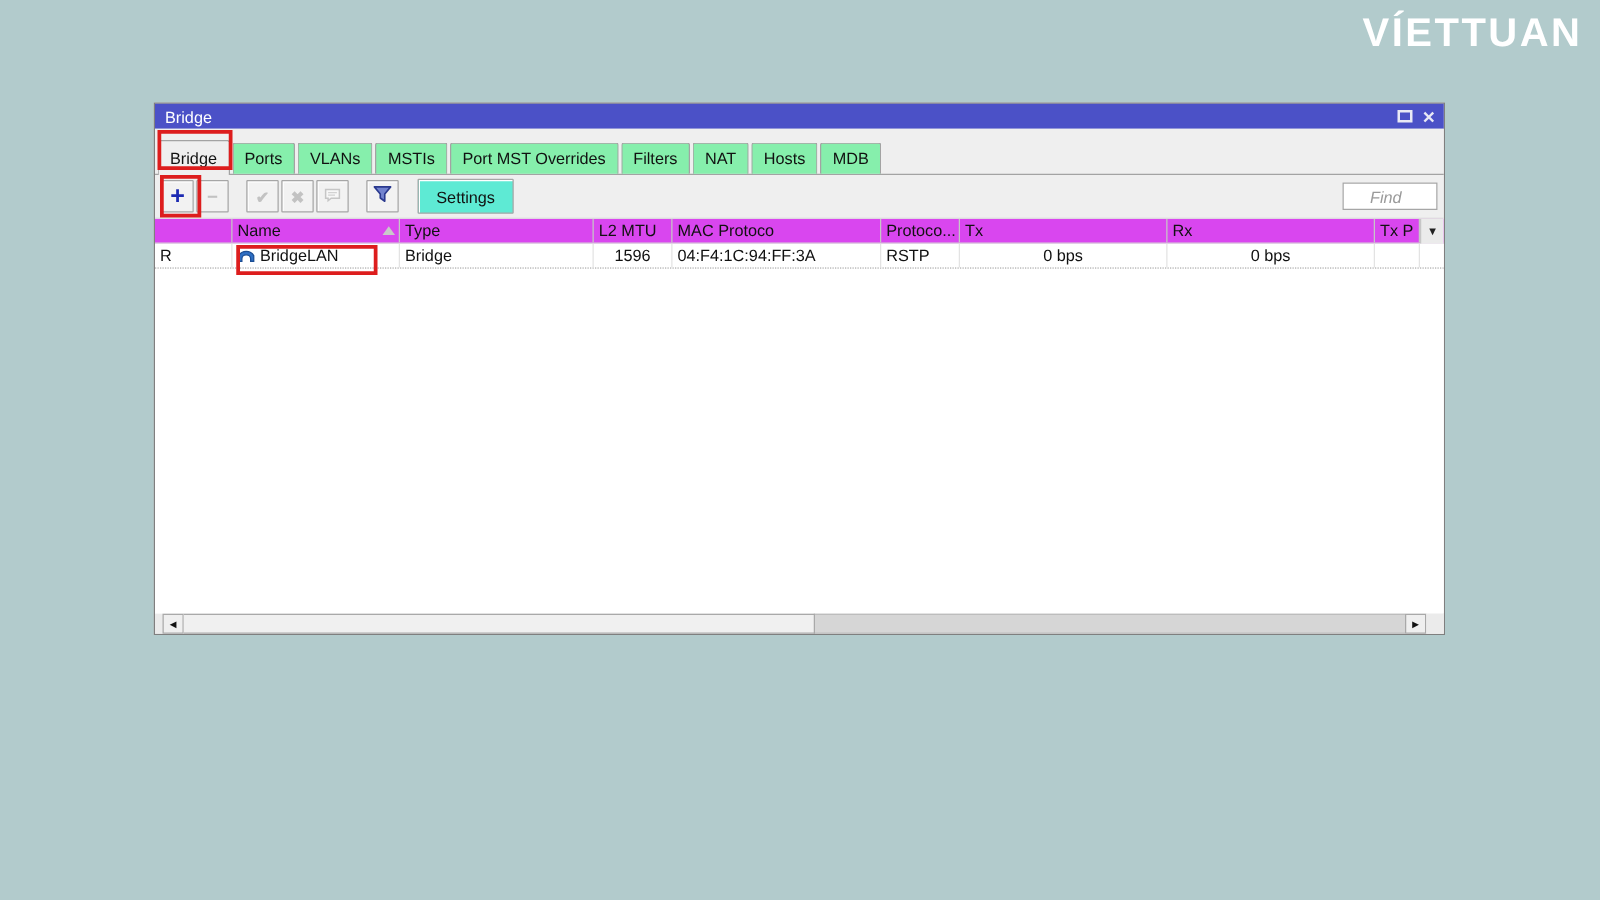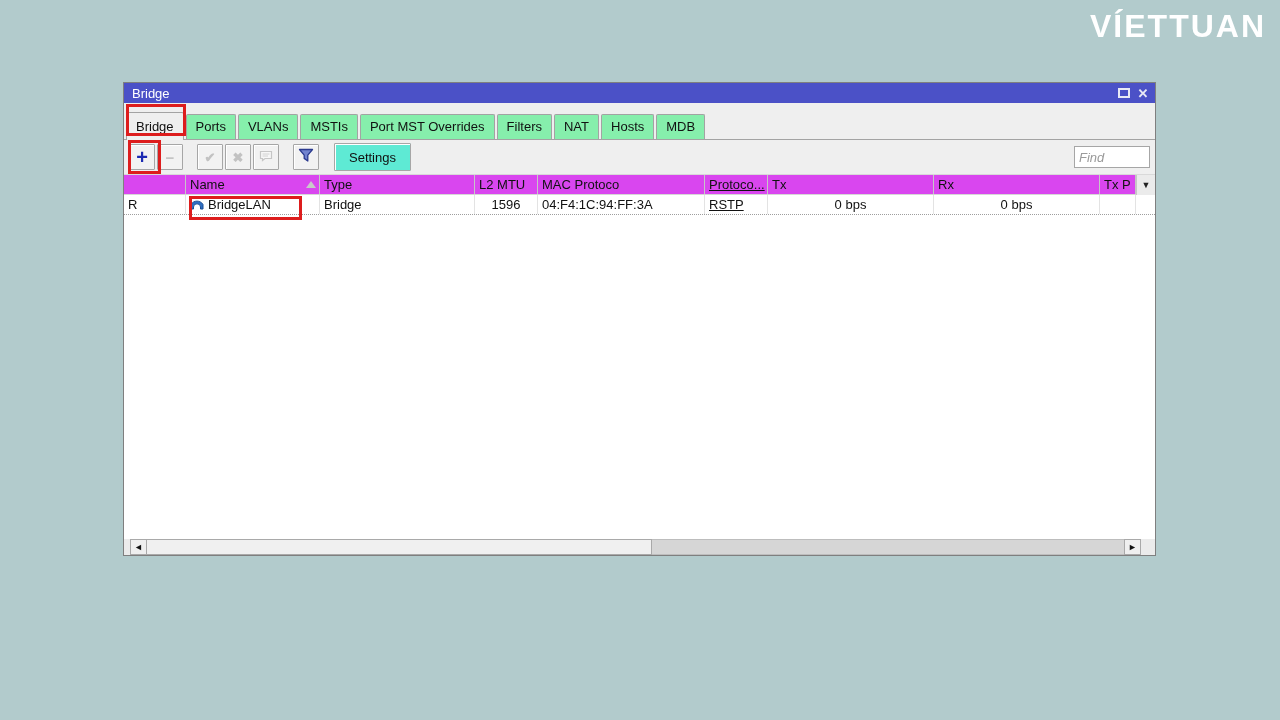--- a/index.html
+++ b/index.html
@@ -15,21 +15,21 @@
   
   .logo {
     position:absolute; top:8px; right:14px;
     color:#ffffff; font-weight:bold; font-size:32px;
     letter-spacing:2px;
   }
 
   
   .win {
     position:absolute; left:123px; top:82px;
-    width:1033px; height:474px;
+    width:1033px; height:426px;
     background:#efefef;
     border:1px solid #7f7f7f;
     display:flex; flex-direction:column;
   }
 
   
   .titlebar {
     height:20px; background:#4b51c7; color:#fff;
     display:flex; align-items:center;
     padding:0 4px 0 8px; flex:0 0 auto;
@@ -87,21 +87,21 @@
     border:1px solid #a6a6a6; background:#5eead4;
     display:flex; align-items:center; border-radius:1px;
     box-shadow:inset 1px 1px 0 #ffffff;
     font-size:13px;
   }
   .find-wrap { margin-left:auto; margin-right:3px; }
   .find-input {
     width:76px; height:22px;
     border:1px solid #a6a6a6; background:#ffffff;
     font-family:"Liberation Sans", sans-serif;
-    font-size:13px; padding:0 4px; outline:none;
+    font-size:13px; padding:0 21px; outline:none;
   }
   .find-input::placeholder { font-style:italic; color:#9a9a9a; }
 
   
   .table { flex:1 1 auto; background:#ffffff; display:flex; flex-direction:column; overflow:hidden; border-top:1px solid #d9d9d9; }
   .thead { flex:0 0 auto; height:20px; display:flex; background:#d946ef; border-bottom:1px solid #d6d6d6; }
   .th {
     display:flex; align-items:center;
     padding:0 3px 0 4px;
     border-right:1px solid #c6c6c6;
@@ -109,21 +109,21 @@
   }
   .trow { flex:0 0 auto; height:20px; display:flex; background:#ffffff; border-bottom:1px dotted #9e9e9e; }
   .td {
     display:flex; align-items:center;
     padding:0 4px;
     border-right:1px solid #e3e3e3;
     white-space:nowrap; overflow:hidden;
   }
   .num { justify-content:center; }
   .c-flags{width:62px;} .c-name{width:134px;} .c-type{width:155px;}
-  .c-l2mtu{width:63px;} .c-mac{width:167px;} .c-proto{width:63px;text-decoration:underline;}
+  .c-l2mtu{width:63px;} .c-mac{width:167px;} .c-proto{width:63px;}
   .c-tx{width:166px;} .c-rx{width:166px;} .c-txp{width:36px;}
   .c-dd{width:19px; border-right:none;}
   .hdr-dd {
     width:19px; height:20px; background:#ebebeb;
     border-left:1px solid #c6c6c6;
     display:flex; align-items:center; justify-content:center;
     font-size:9px; color:#222;
   }
   .sort-tri {
     margin-left:auto;

